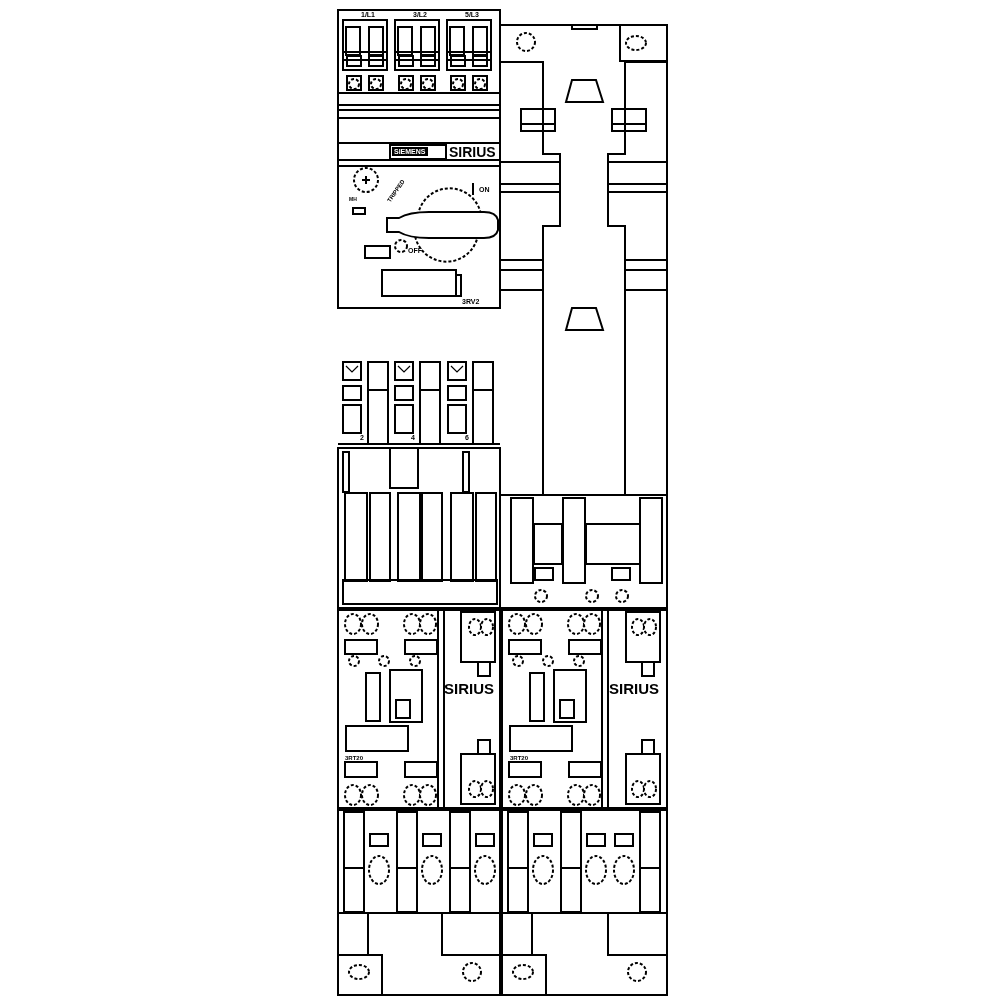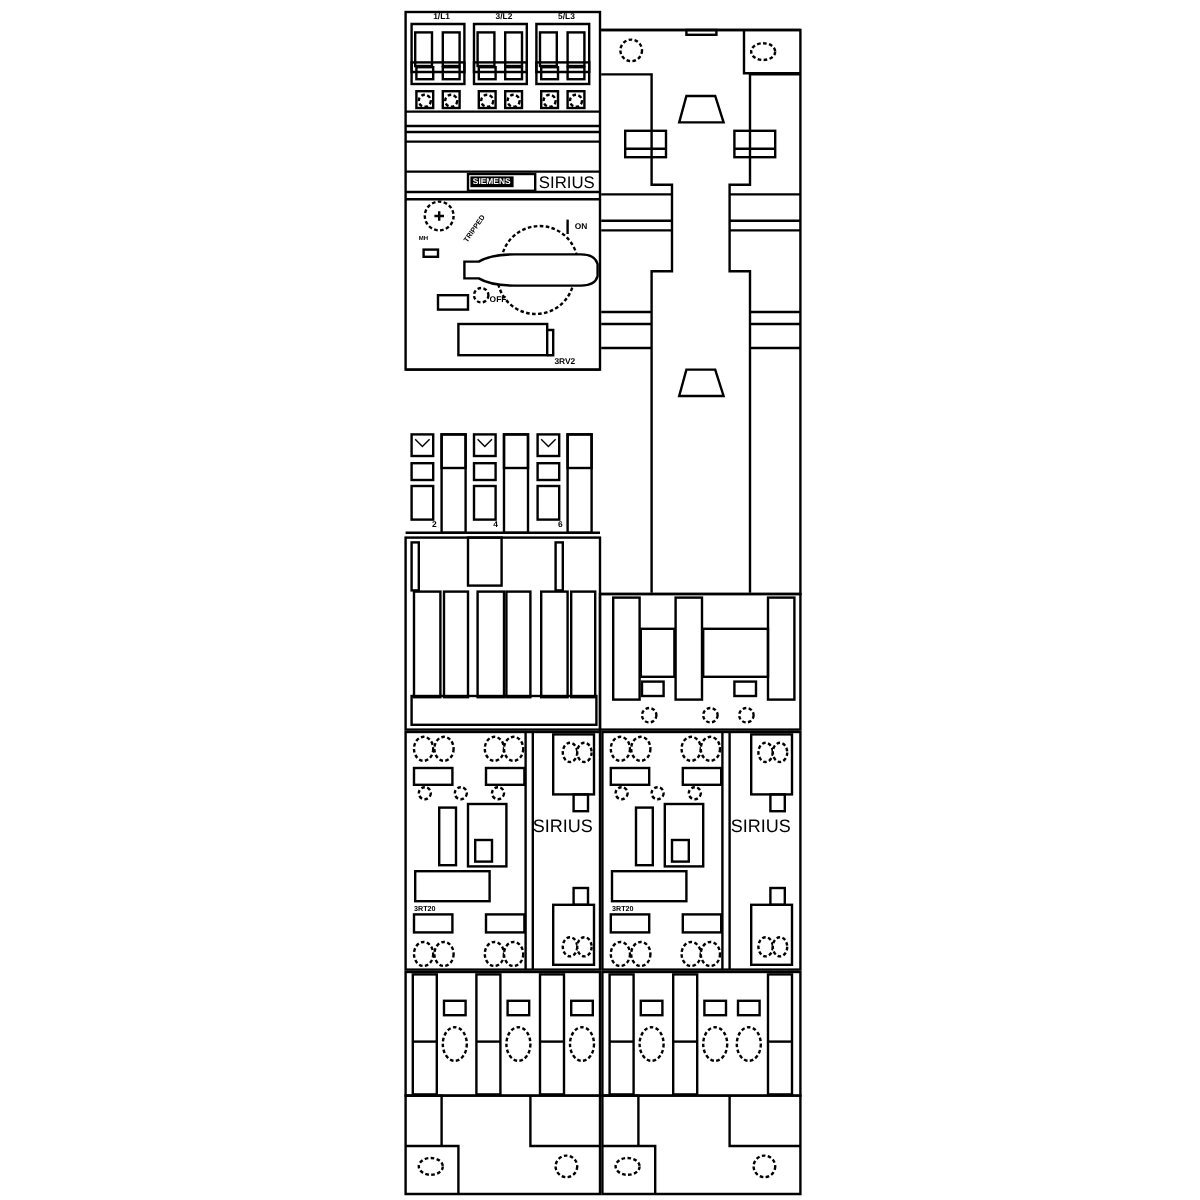--- a/index.html
+++ b/index.html
@@ -3,21 +3,21 @@
 <meta charset="utf-8">
 <style>
   html,body{margin:0;padding:0;background:#fff;}
   body{width:1000px;height:1000px;position:relative;overflow:hidden;font-family:"Liberation Sans",sans-serif;}
   svg{position:absolute;left:0;top:0;}
   .l{fill:none;stroke:#000;stroke-width:2;}
   .t{stroke:#000;stroke-width:1.2;fill:none;}
   .w{fill:#fff;stroke:#000;stroke-width:2;}
   .d{fill:#fff;stroke:#000;stroke-width:2;stroke-dasharray:3 2;}
   .lbl{position:absolute;font-family:"Liberation Sans",sans-serif;color:#000;line-height:1;white-space:nowrap;}
-  .sir{font-weight:normal;font-size:15px;letter-spacing:0px;text-align:center;}
+  .sir{font-weight:bold;font-size:15px;letter-spacing:0px;text-align:center;}
   .sm{font-size:7px;font-weight:bold;}
   .logo{background:#000;color:#fff;font-size:7px;font-weight:bold;padding:1px 2px;}
 </style>
 </head>
 <body>
 
 <svg width="1000" height="1000" viewBox="0 0 1000 1000">
 
   <g>
     <rect class="l" x="338" y="10" width="162" height="298"></rect>

